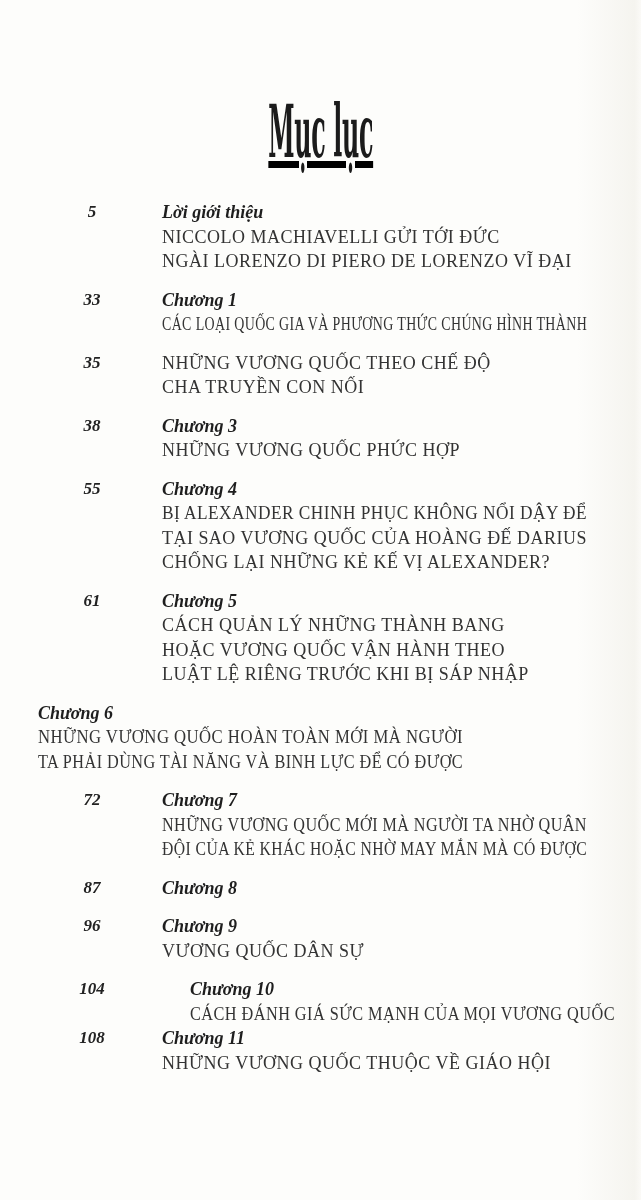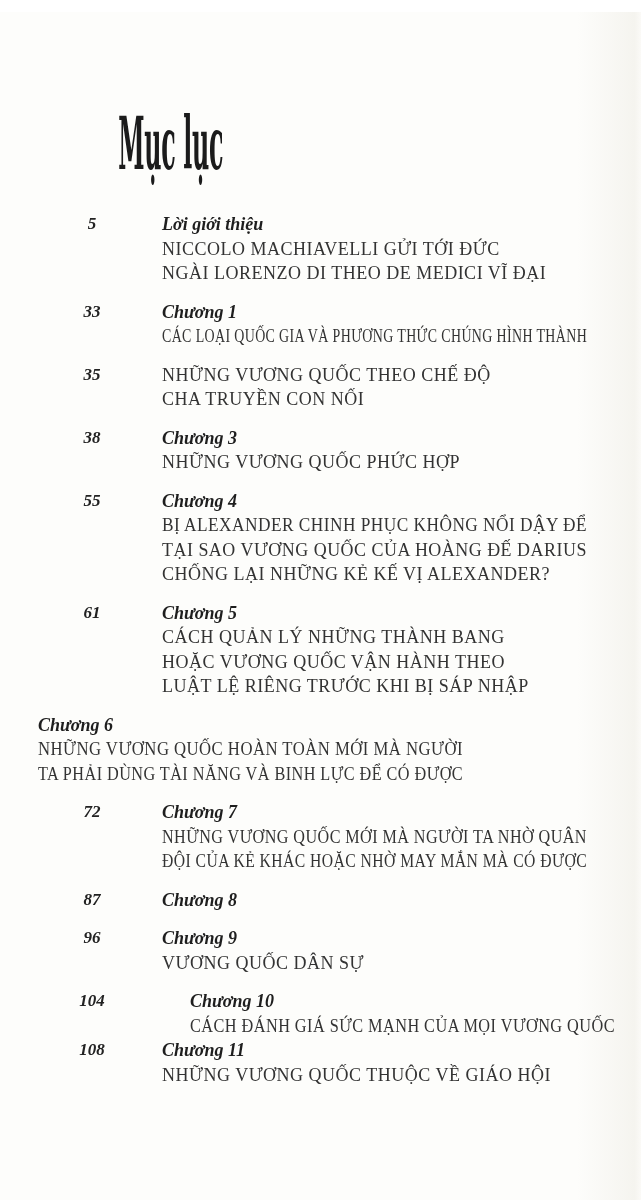--- a/index.html
+++ b/index.html
@@ -7,26 +7,27 @@
     width: 641px; height: 1200px;
     overflow: hidden;
     font-family: "Liberation Serif", serif;
   }
   .page {
     position: relative;
     width: 641px; height: 1200px;
     background: linear-gradient(to right, #fdfdfb 0%, #fdfdfb 90%, #f5f4ef 99%, #fbfaf7 100%);
   }
   .title-row {
-    margin: 12px;
+    margin: 0;
     padding-top: 96px;
     height: 72px;
     display: flex;
-    justify-content: flex-start;
+    justify-content: center;
     font-weight: normal;
+    text-decoration: underline;
   }
   .title-row .title-text {
     font-family: "DejaVu Serif", serif;
     font-weight: bold;
     font-size: 72px;
     line-height: 72px;
     color: #1b1b1b;
     white-space: nowrap;
     transform: scaleX(0.33);
     transform-origin: center top;
@@ -72,21 +73,21 @@
 <div class="page">
   <h1 class="title-row">
     <span class="title-text">Mục lục</span>
   </h1>
   <div class="toc" id="toc">
       <div class="toc-entry">
         <div class="num">5</div>
         <div class="entry-body">
           <div class="chapter-label">Lời giới thiệu</div>
           <div class="cap-line"><span class="line-text">NICCOLO MACHIAVELLI GỬI TỚI ĐỨC</span></div>
-          <div class="cap-line"><span class="line-text">NGÀI LORENZO DI THEO DE MEDICI VĨ ĐẠI</span></div>
+          <div class="cap-line"><span class="line-text">NGÀI LORENZO DI PIERO DE LORENZO VĨ ĐẠI</span></div>
         </div>
       </div>
       <div class="toc-entry">
         <div class="num">33</div>
         <div class="entry-body">
           <div class="chapter-label">Chương 1</div>
           <div class="cap-line"><span class="line-text" style="transform: scaleX(0.773);">CÁC LOẠI QUỐC GIA VÀ PHƯƠNG THỨC CHÚNG HÌNH THÀNH</span></div>
         </div>
       </div>
       <div class="toc-entry">

